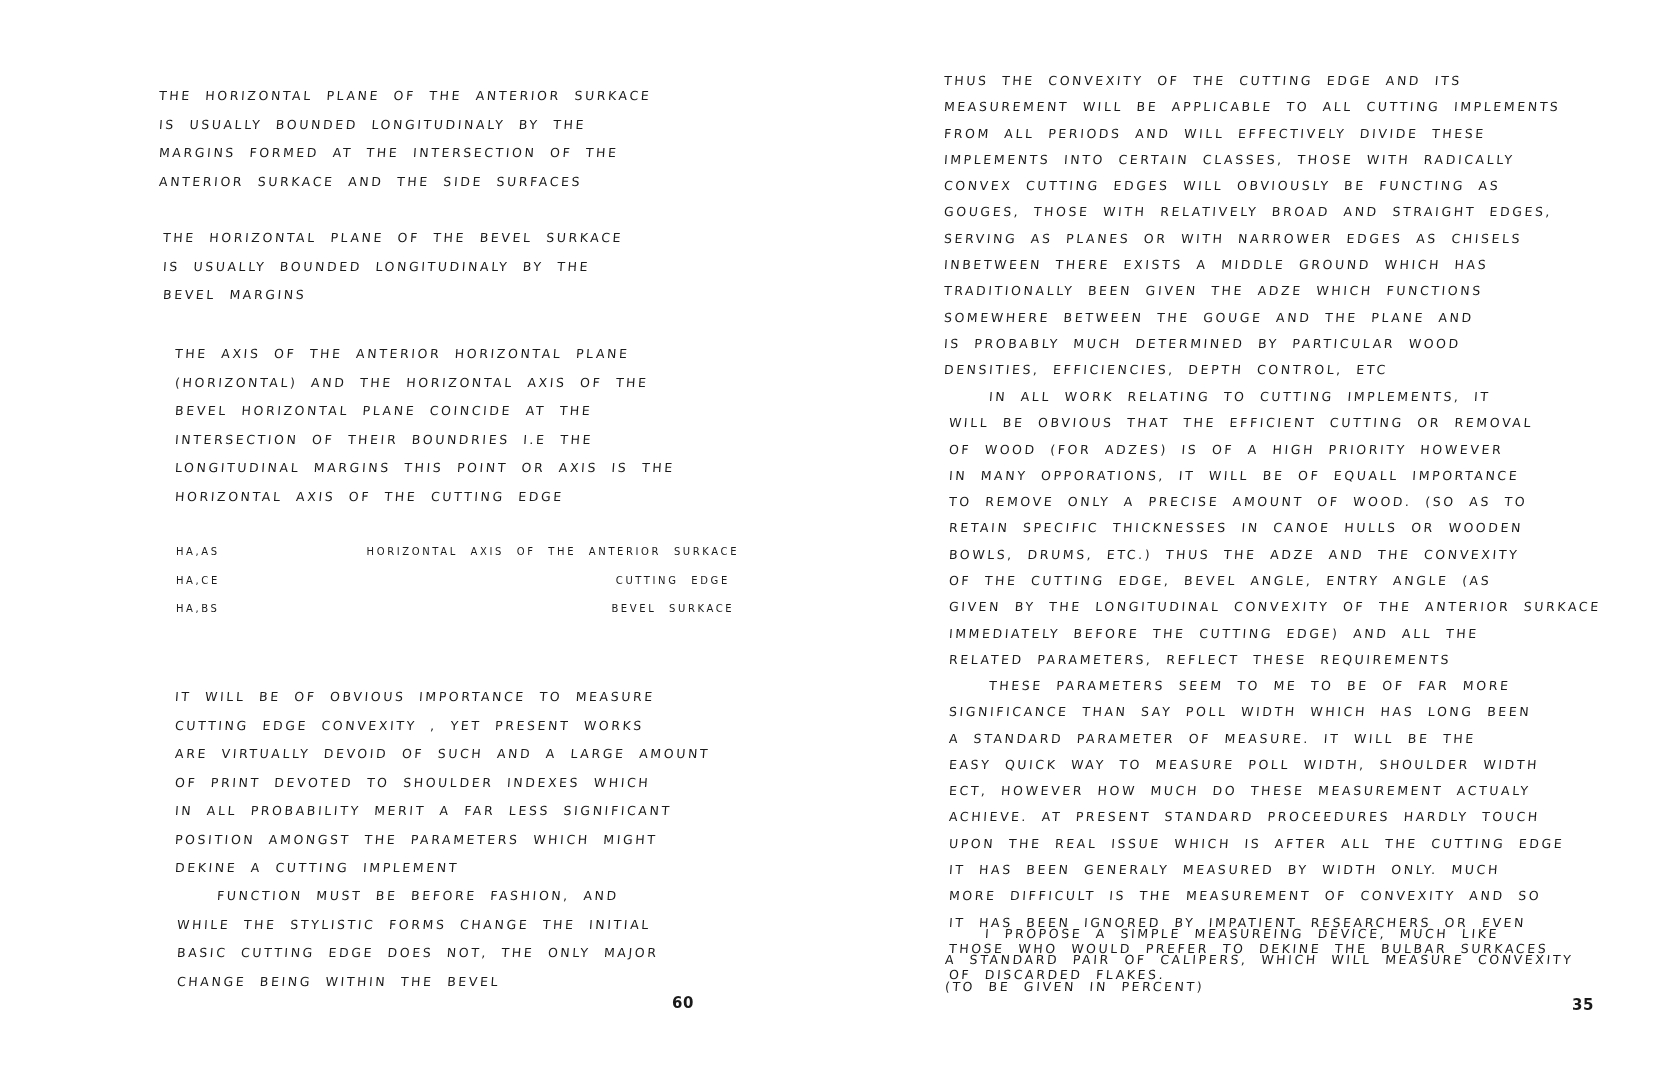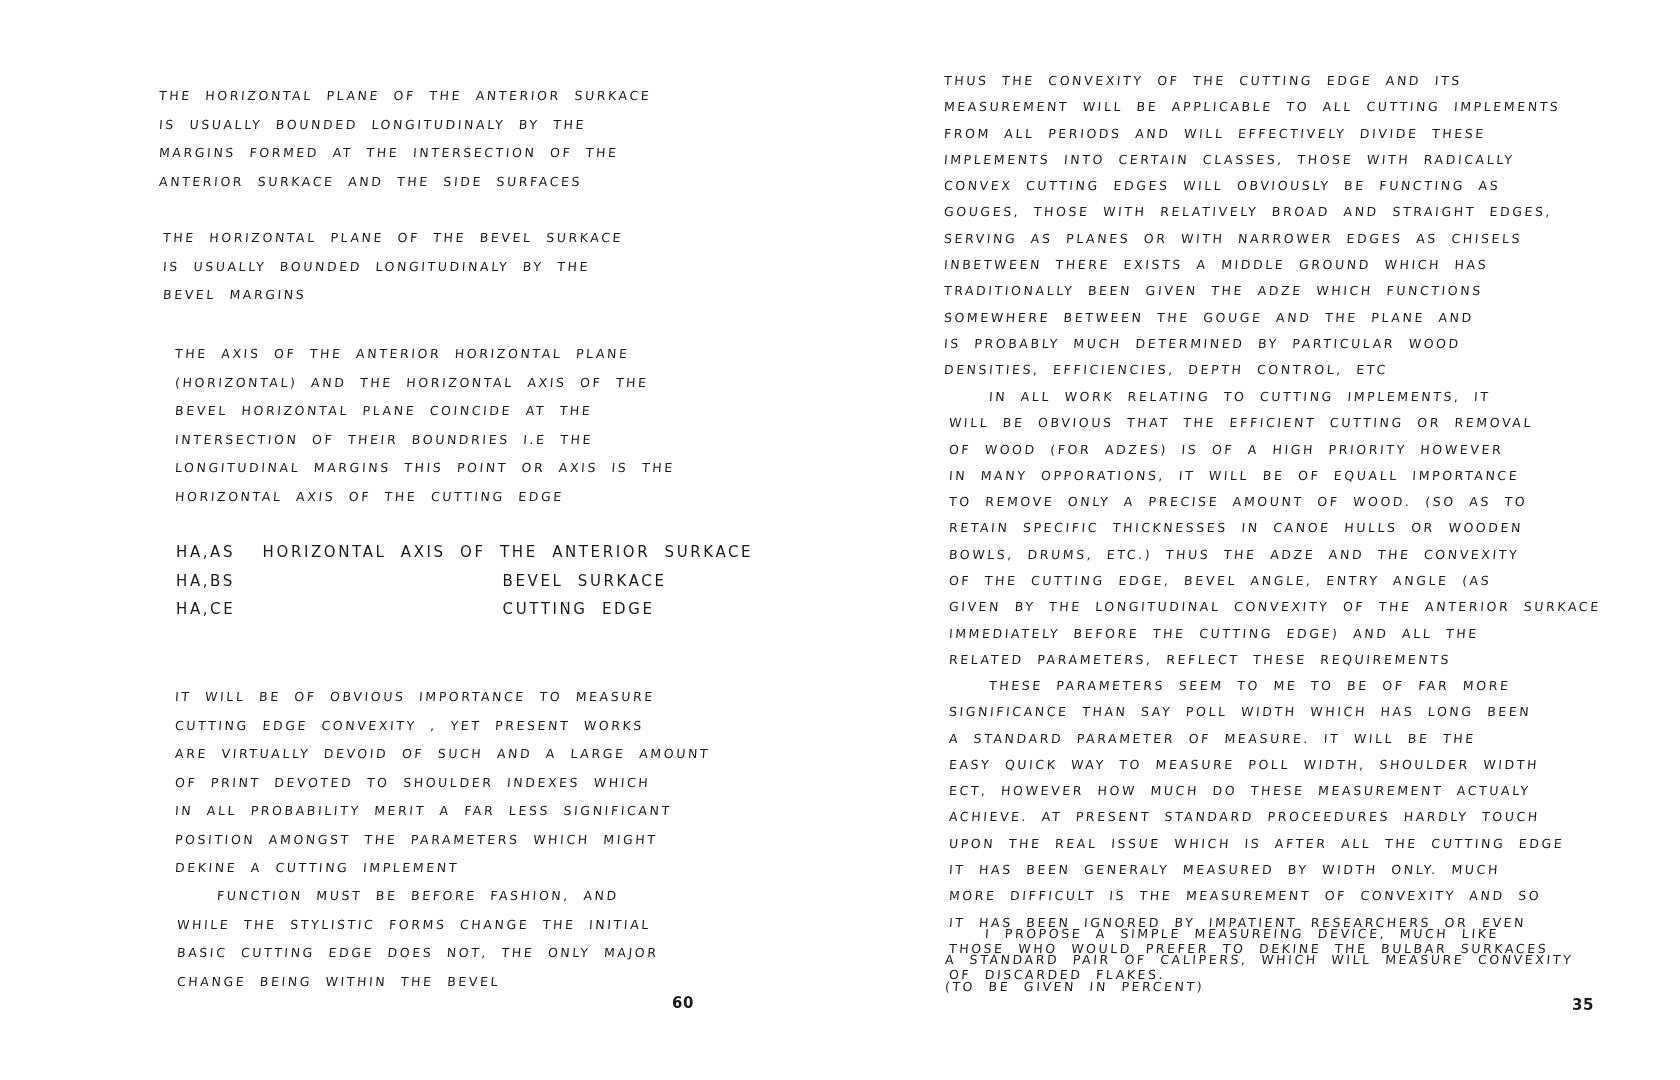--- a/index.html
+++ b/index.html
@@ -53,27 +53,27 @@
       left: 176px;
       top: 538px;
       border-collapse: collapse;
     }
     .abbr-table td {
       padding: 0;
       height: 28.5px;
       line-height: 28.5px;
       white-space: nowrap;
       text-transform: uppercase;
-      font-size: 15px;
+      font-size: 10px;
       letter-spacing: 2.6px;
       word-spacing: 7px;
       vertical-align: middle;
     }
     .abbr-code { width: 100px; }
-    .abbr-desc { width: 380px; }
+    .abbr-desc { width: 380px; text-align: center; }
     .abbr-desc.right { padding-left: 240px; }
 
     .page-number {
       position: absolute;
       font-size: 15px;
       font-weight: bold;
       letter-spacing: 0.5px;
     }
   </style>
 </head>
@@ -105,26 +105,26 @@
       <span class="line">horizontal axis of the cutting edge</span>
     </div>
 
     <table class="abbr-table">
       <tbody>
           <tr>
         <td class="abbr-code">HA,AS</td>
         <td class="abbr-desc">Horizontal axis of the anterior surkace</td>
       </tr>
       <tr>
+        <td class="abbr-code">HA,CE</td>
+        <td class="abbr-desc right">Cutting edge</td>
+      </tr>
+      <tr>
         <td class="abbr-code">HA,BS</td>
         <td class="abbr-desc right">Bevel surkace</td>
-      </tr>
-      <tr>
-        <td class="abbr-code">HA,CE</td>
-        <td class="abbr-desc right">Cutting edge</td>
       </tr>
     </tbody>
       </table>
 
     <div class="block" style="left:174px; top:683px;">
       <span class="line">It will be of obvious importance to measure</span>
       <span class="line">cutting edge convexity , yet present works</span>
       <span class="line">are virtually devoid of such and a large amount</span>
       <span class="line">of print devoted to shoulder indexes which</span>
       <span class="line">in all probability merit a far less significant</span>

